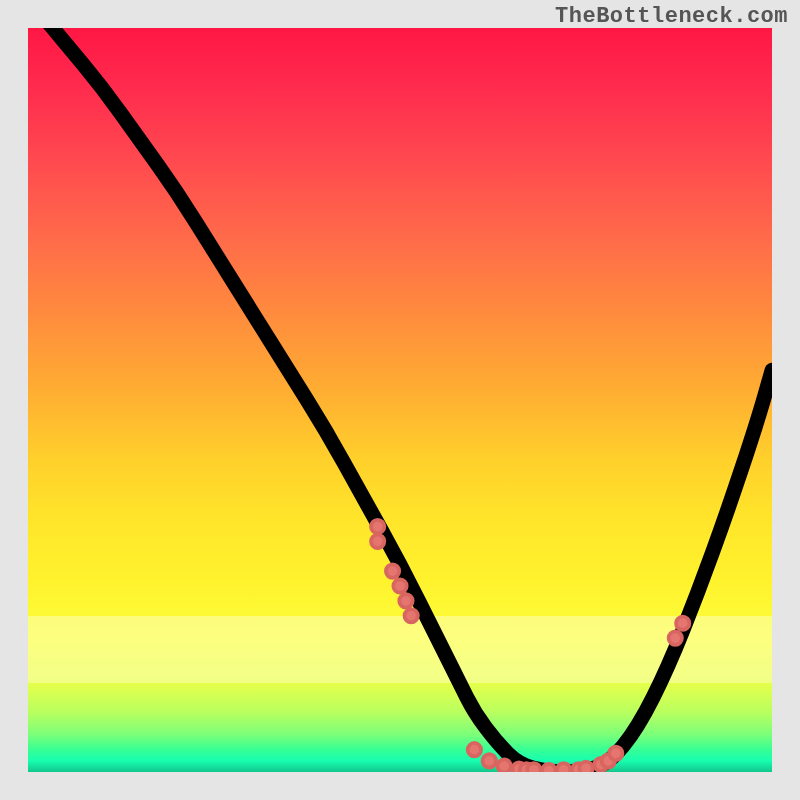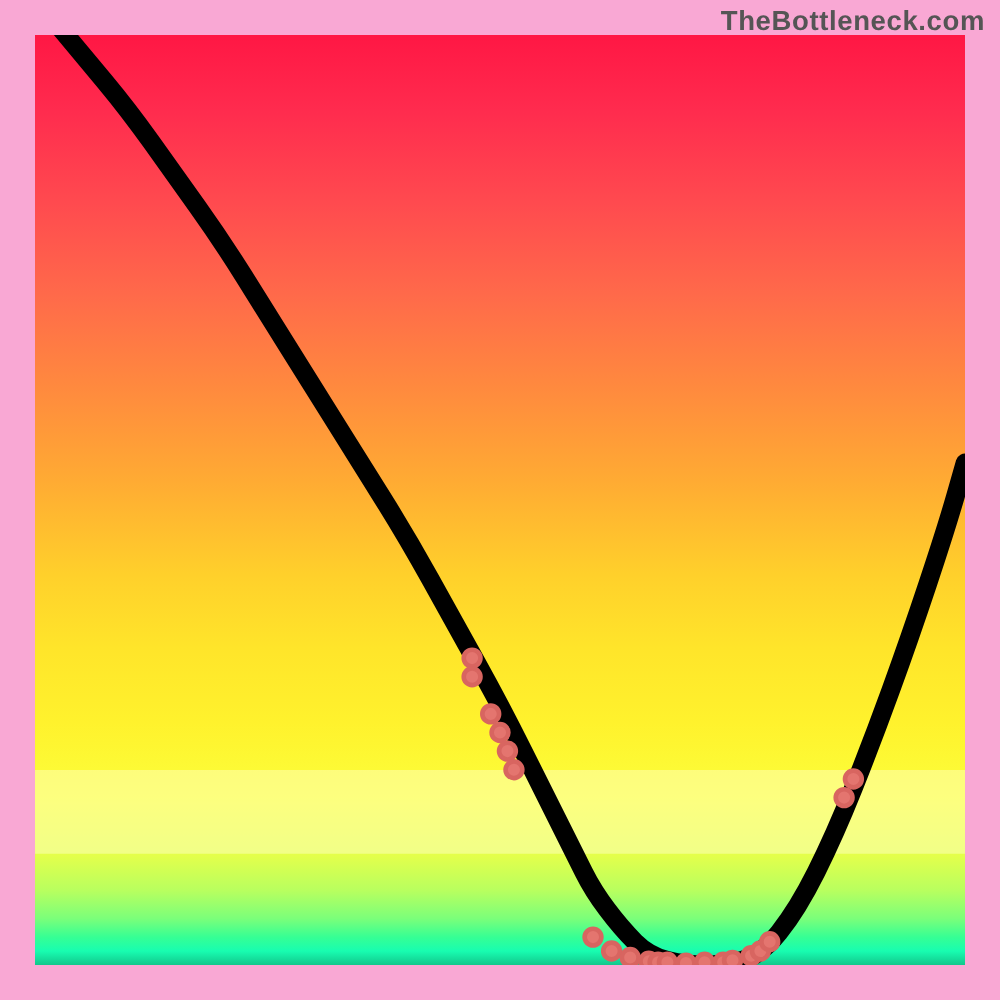--- a/index.html
+++ b/index.html
@@ -8,21 +8,22 @@
     width: 800px;
     height: 800px;
     background: #000;
     font-family: Arial, Helvetica, sans-serif;
     overflow: hidden;
   }
   .frame {
     position: relative;
     width: 800px;
     height: 800px;
-    background: #f9a8d4;
+    background: #e5e5e5;
+    font-family: Liberation Mono, monospace;
   }
   .watermark {
     position: absolute;
     top: 4px;
     right: 12px;
     color: #555;
     font-size: 22px;
     font-weight: 600;
     letter-spacing: 0.5px;
     z-index: 50;

